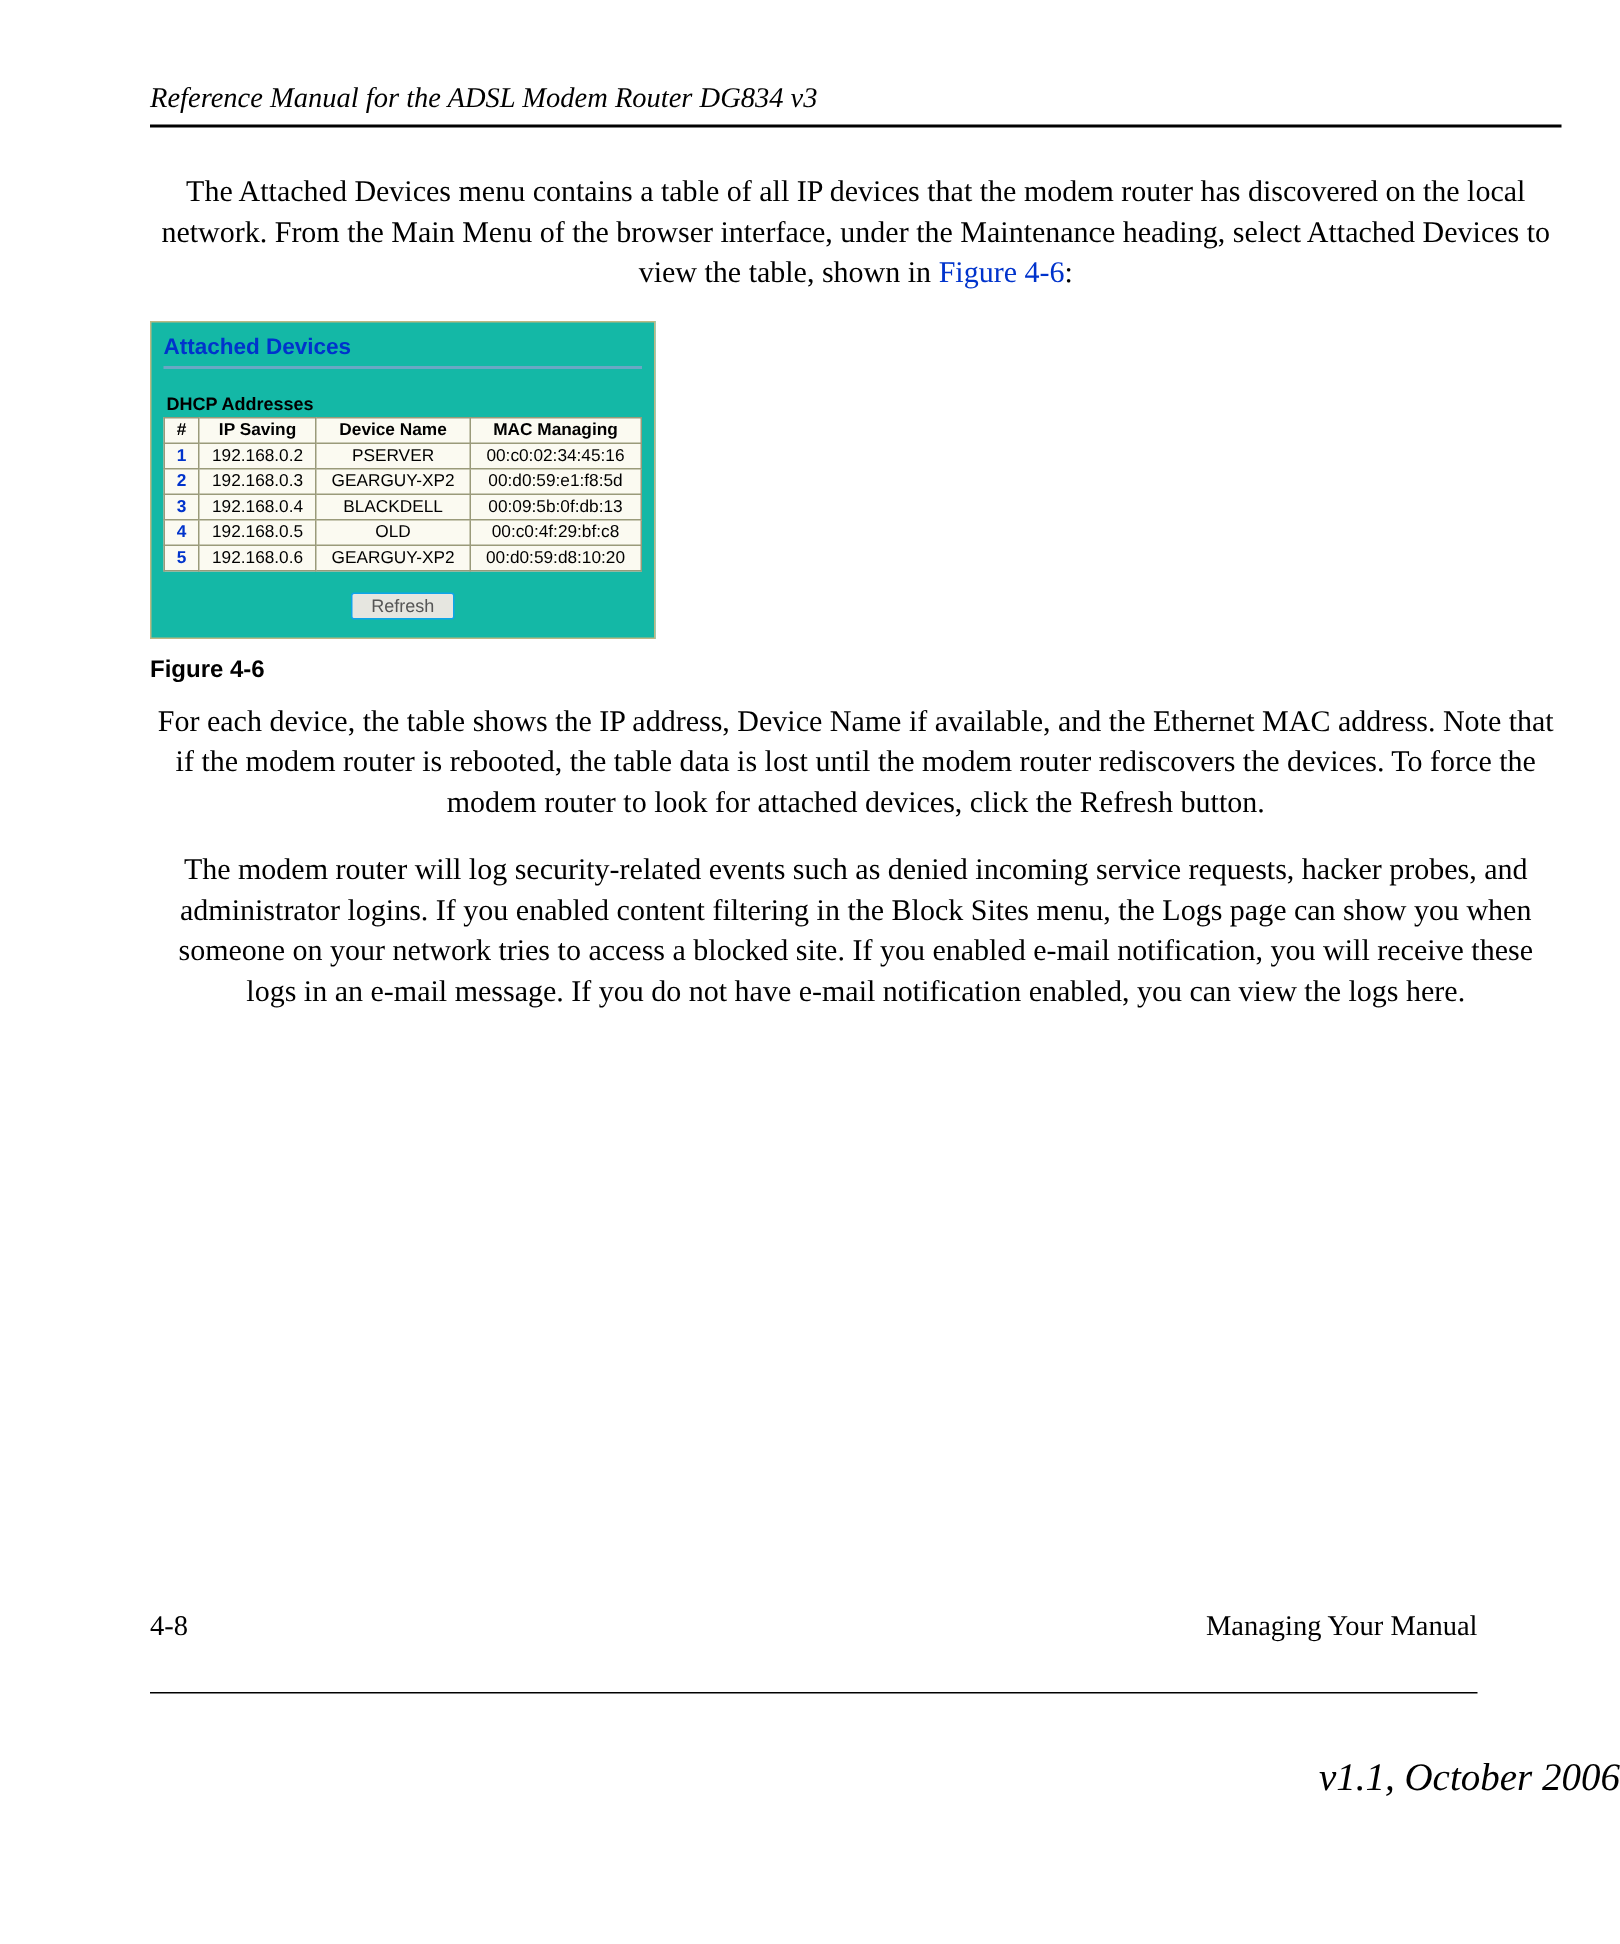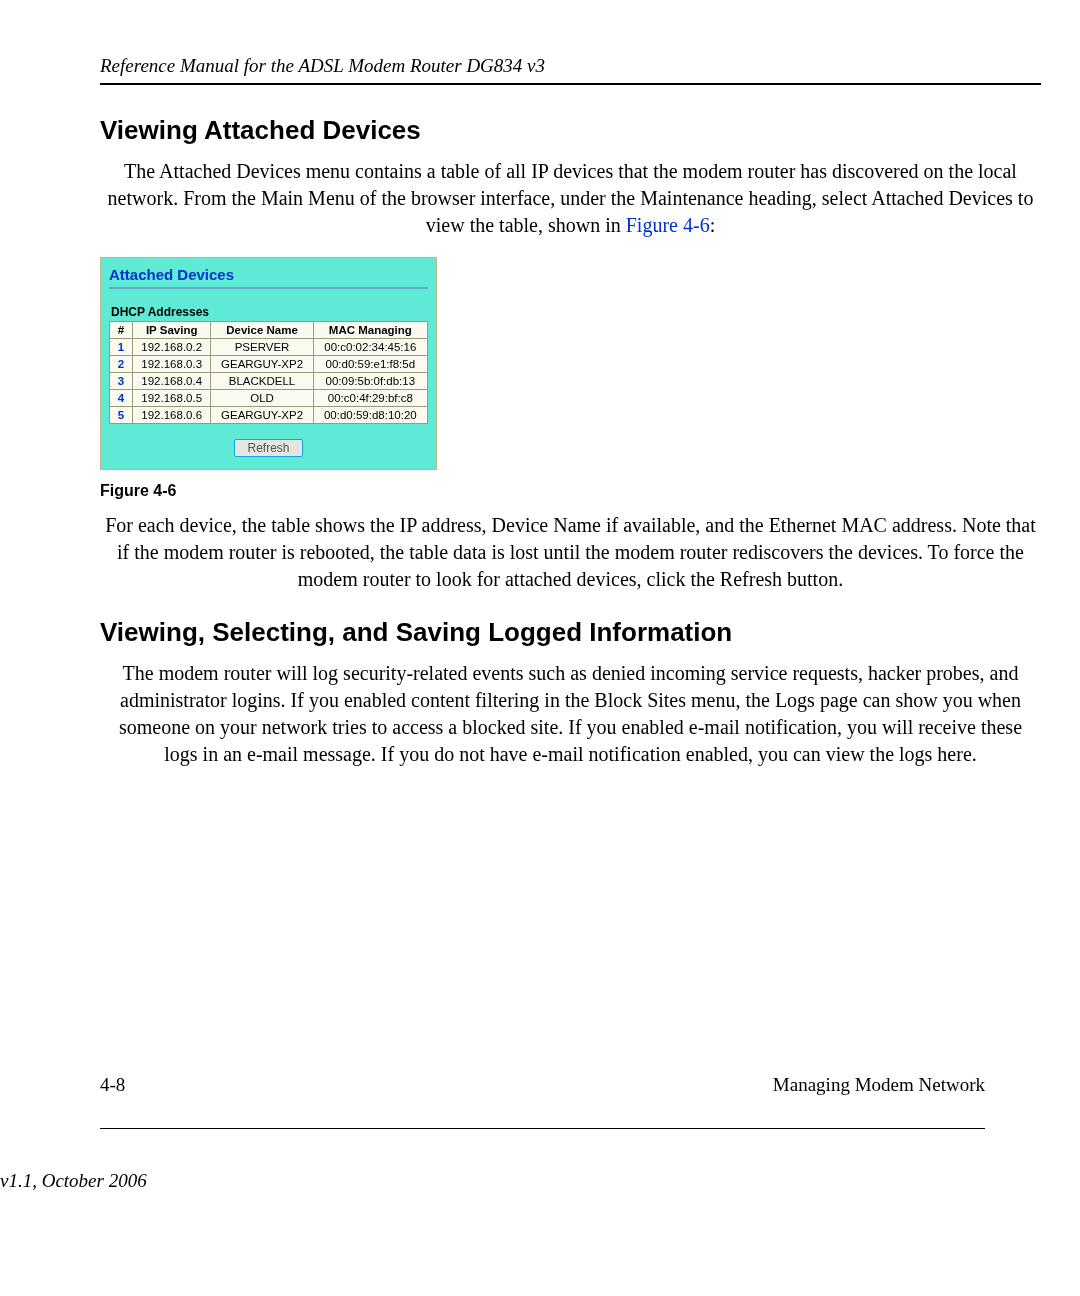--- a/index.html
+++ b/index.html
@@ -35,21 +35,21 @@
     line-height: 1.35;
     margin: 8px 0 18px 0;
     text-align: center;
   }
   .figref {
     color: #0033cc;
   }
   
   .shot {
     border: 1px solid #bdb883;
-    background: #5eead4;
+    background: #14b8a6;
     width: 337px;
     padding: 8px 8px 12px 8px;
     box-sizing: border-box;
     font-family: Arial, Helvetica, sans-serif;
   }
   .shot-title {
     color: #0033cc;
     font-weight: bold;
     font-size: 15px;
     margin: 0 0 2px 0;
@@ -118,32 +118,31 @@
     top: 1074px;
     display: flex;
     justify-content: space-between;
     font-size: 19px;
   }
   .footer-version {
     position: absolute;
     left: 0;
     right: 0;
     top: 1170px;
-    text-align: left;
+    text-align: right;
     font-style: italic;
-    font-size: 19px;
+    font-size: 26px;
   }
 </style>
 </head>
 <body>
 
 <div class="page">
   <div class="running-header">Reference Manual for the ADSL Modem Router DG834 v3</div>
 
-  <h2 class="section">Viewing Attached Devices</h2>
 
   <p class="body">
     <span>The Attached Devices menu contains a table of all IP devices that the modem router has discovered on the local network. From the Main Menu of the browser interface, under the Maintenance heading, select Attached Devices to view the table, shown in </span><span class="figref">Figure 4-6</span><span>:</span>
   </p>
 
   <div class="shot">
     <div class="shot-title">Attached Devices</div>
     <hr class="shot-rule">
     <div class="sub-title">DHCP Addresses</div>
     <table class="devtab">
@@ -190,23 +189,22 @@
     </table>
     <div class="refresh-wrap">
       <button class="refresh">Refresh</button>
     </div>
   </div>
 
   <div class="fig-caption">Figure 4-6</div>
 
   <p class="body">For each device, the table shows the IP address, Device Name if available, and the Ethernet MAC address. Note that if the modem router is rebooted, the table data is lost until the modem router rediscovers the devices. To force the modem router to look for attached devices, click the Refresh button.</p>
 
-  <h2 class="section">Viewing, Selecting, and Saving Logged Information</h2>
 
   <p class="body">The modem router will log security-related events such as denied incoming service requests, hacker probes, and administrator logins. If you enabled content filtering in the Block Sites menu, the Logs page can show you when someone on your network tries to access a blocked site. If you enabled e-mail notification, you will receive these logs in an e-mail message. If you do not have e-mail notification enabled, you can view the logs here.</p>
 </div>
 
 <div class="footer-rule"></div>
 <div class="footer-row">
   <span>4-8</span>
-  <span>Managing Modem Network</span>
+  <span>Managing Your Manual</span>
 </div>
 <div class="footer-version">v1.1, October 2006</div>
 
 </body></html>

